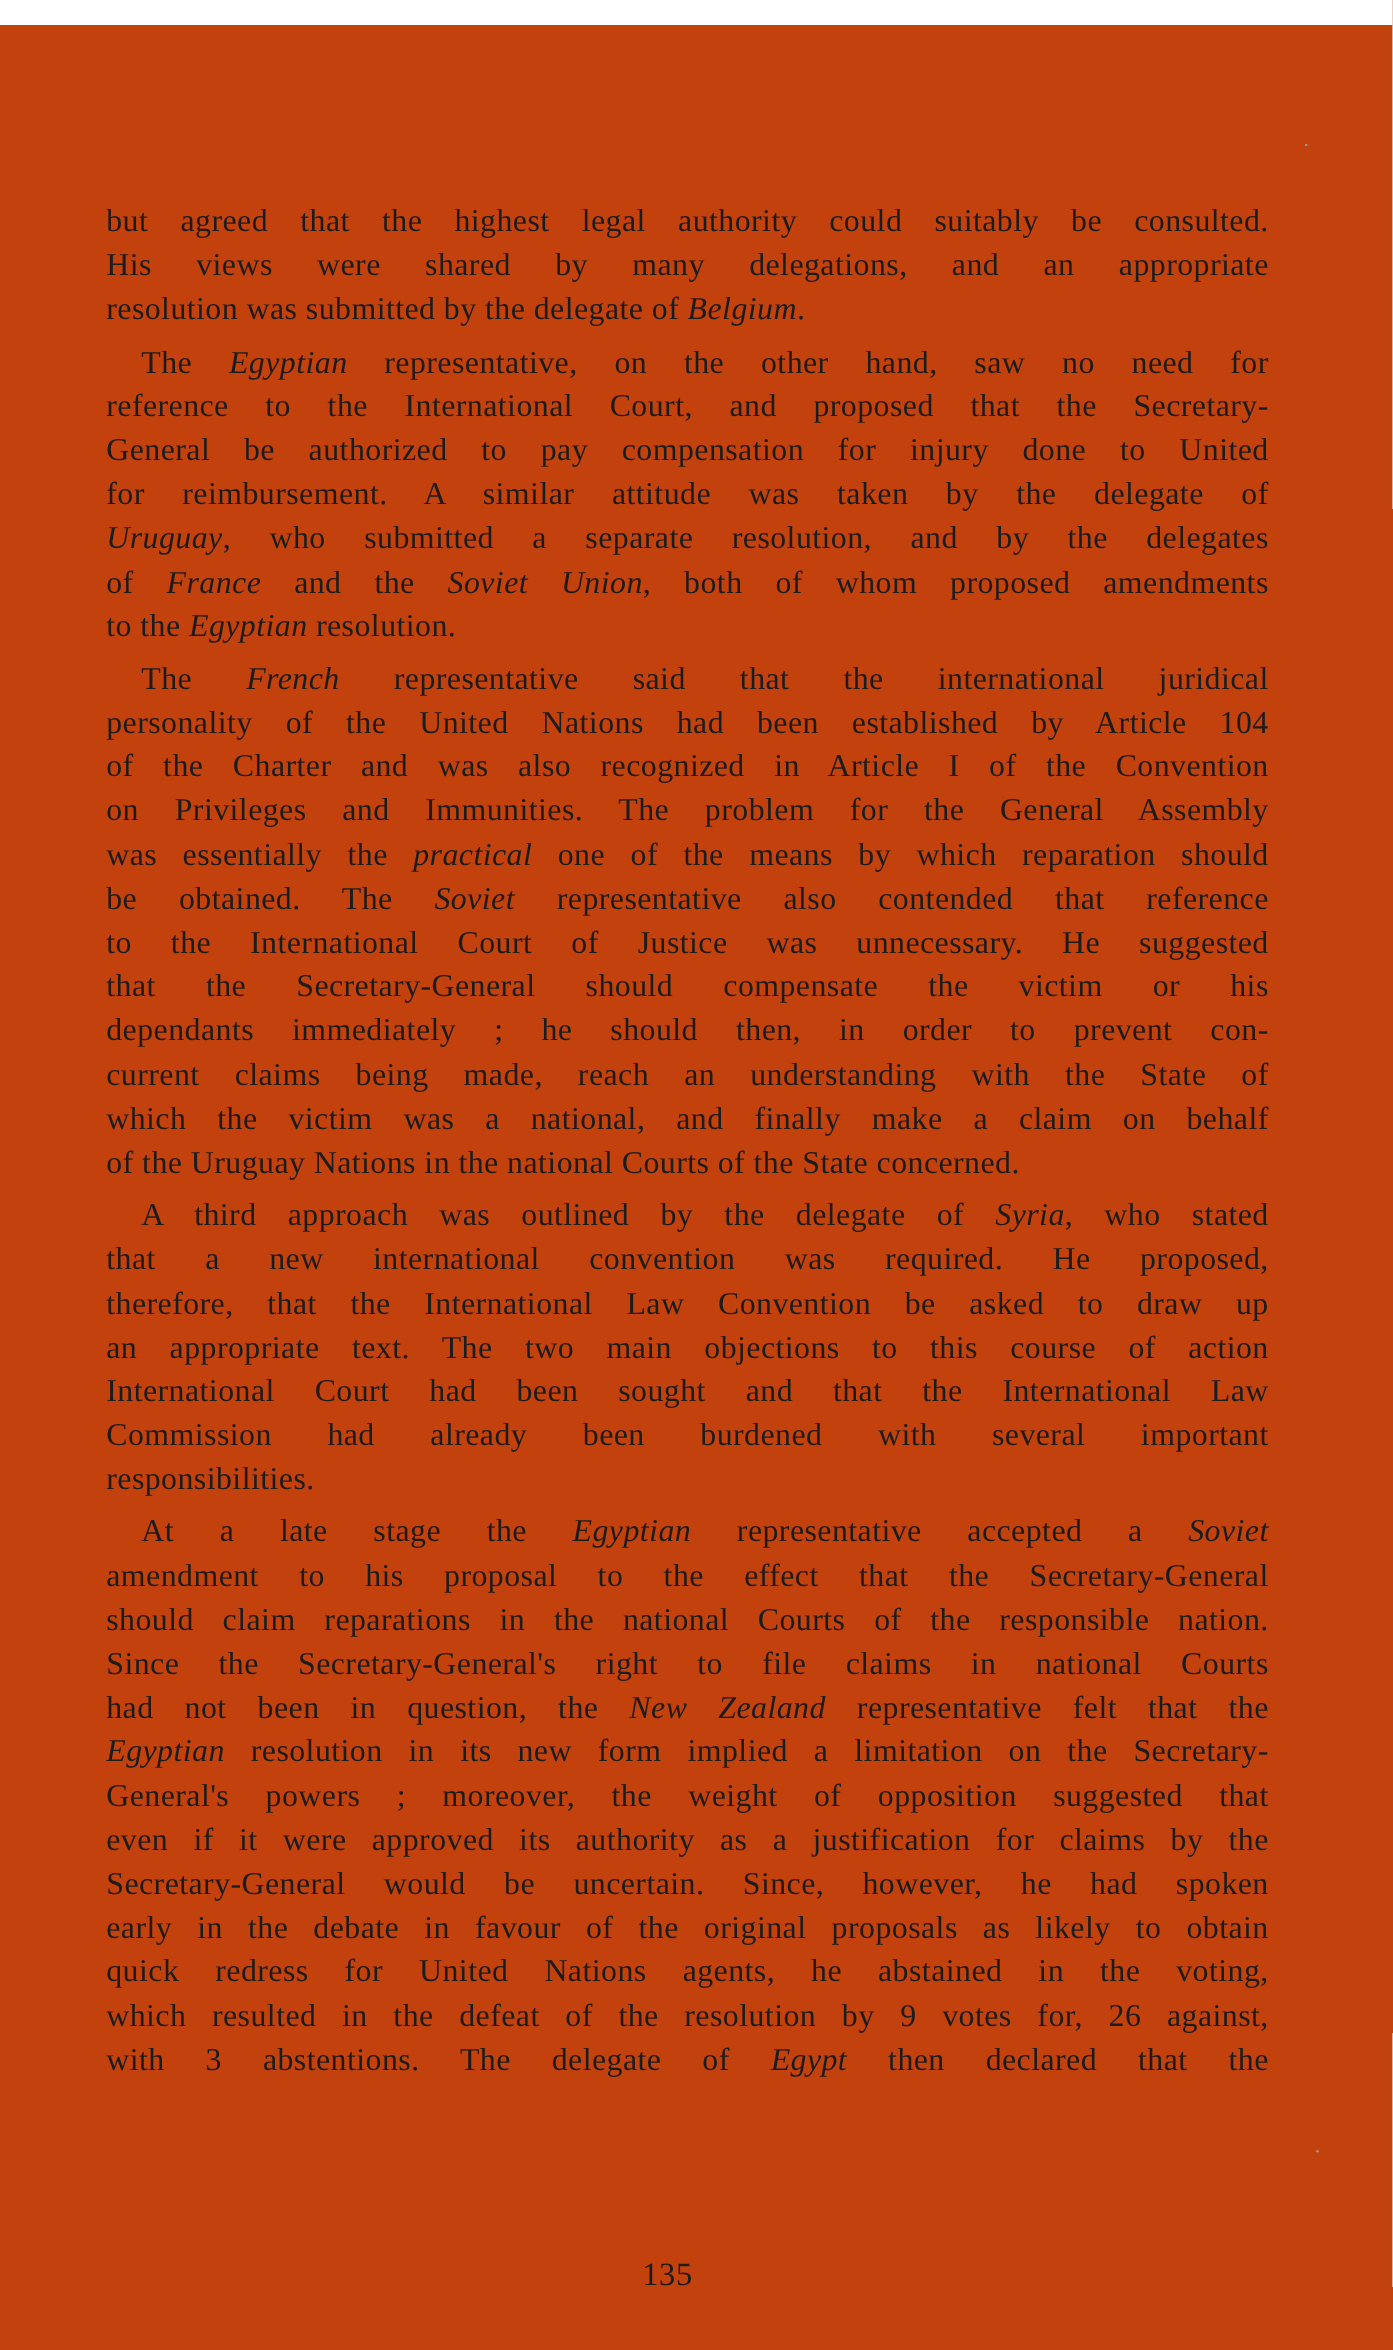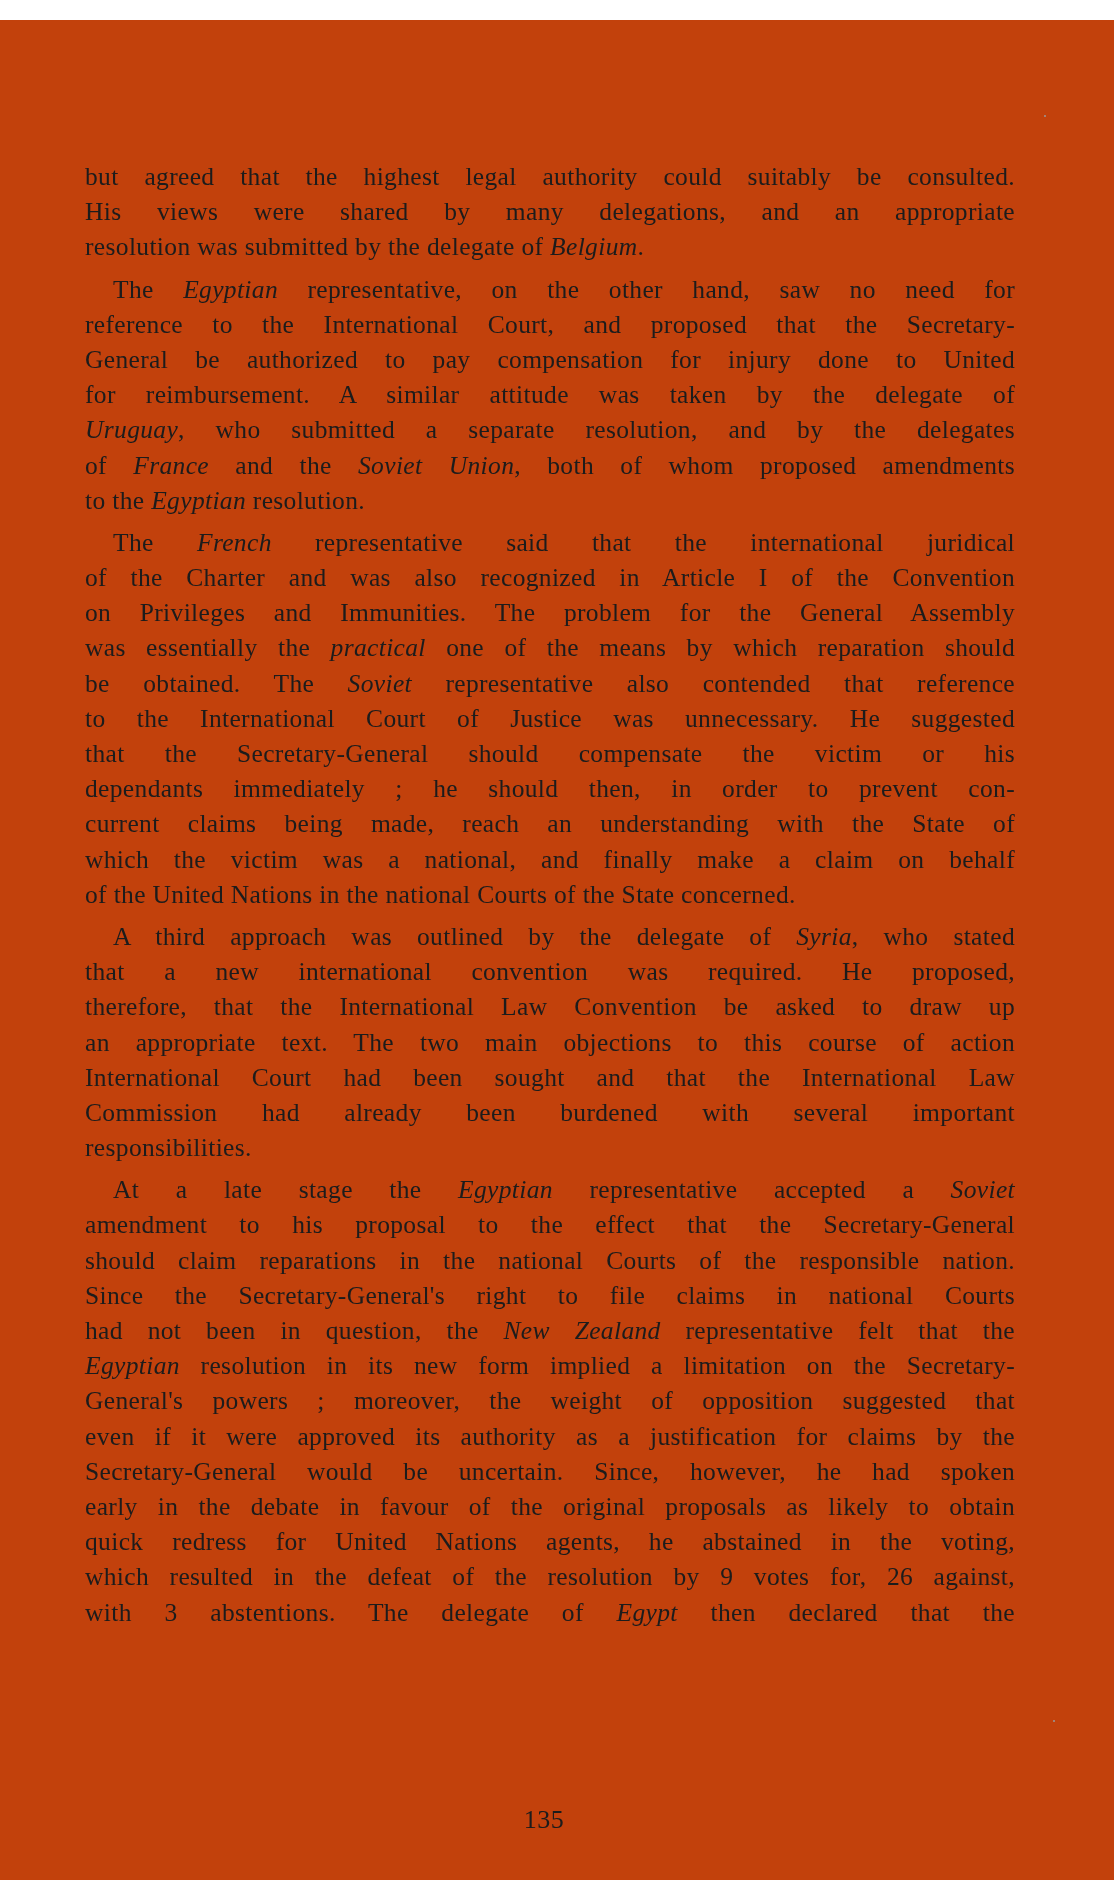--- a/index.html
+++ b/index.html
@@ -57,21 +57,20 @@
     .page-number {
       position: absolute;
       left: 0;
       width: 1068px;
       top: 1785px;
       text-align: center;
       font-size: 26px;
       line-height: 30px;
       letter-spacing: 0.5px;
       color: #1c1c1c;
-      padding-left: 10px;
     }
     .speck {
       position: absolute;
       width: 2px; height: 2px;
       background: #9a9a9a;
       border-radius: 1px;
     }
   </style>
 </head>
 <body>
@@ -87,30 +86,31 @@
         <span class="line indent"><span>The </span><span class="it">Egyptian</span><span> representative, on the other hand, saw no need for</span></span>
         <span class="line"><span>reference to the International Court, and proposed that the Secretary-</span></span>
         <span class="line"><span>General be authorized to pay compensation for injury done to United</span></span>
         <span class="line"><span>for reimbursement.  A similar attitude was taken by the delegate of</span></span>
         <span class="line"><span class="it">Uruguay</span><span>, who submitted a separate resolution, and by the delegates</span></span>
         <span class="line"><span>of </span><span class="it">France</span><span> and the </span><span class="it">Soviet Union</span><span>, both of whom proposed amendments</span></span>
         <span class="line last"><span>to the </span><span class="it">Egyptian</span><span> resolution.</span></span>
       </div>
       <div class="paragraph">
         <span class="line indent"><span>The </span><span class="it">French</span><span> representative said that the international juridical</span></span>
+        <span class="line"><span>personality of the United Nations had been established by Article 104</span></span>
         <span class="line"><span>of the Charter and was also recognized in Article I of the Convention</span></span>
         <span class="line"><span>on Privileges and Immunities.  The problem for the General Assembly</span></span>
         <span class="line"><span>was essentially the </span><span class="it">practical</span><span> one of the means by which reparation should</span></span>
         <span class="line"><span>be obtained.  The </span><span class="it">Soviet</span><span> representative also contended that reference</span></span>
         <span class="line"><span>to the International Court of Justice was unnecessary.  He suggested</span></span>
         <span class="line"><span>that the Secretary-General should compensate the victim or his</span></span>
         <span class="line"><span>dependants immediately ;  he should then, in order to prevent con-</span></span>
         <span class="line"><span>current claims being made, reach an understanding with the State of</span></span>
         <span class="line"><span>which the victim was a national, and finally make a claim on behalf</span></span>
-        <span class="line last"><span>of the United Nations in the national Courts of the State concerned.</span></span>
+        <span class="line last"><span>of the Uruguay Nations in the national Courts of the State concerned.</span></span>
       </div>
       <div class="paragraph">
         <span class="line indent"><span>A third approach was outlined by the delegate of </span><span class="it">Syria</span><span>, who stated</span></span>
         <span class="line"><span>that a new international convention was required.  He proposed,</span></span>
         <span class="line"><span>therefore, that the International Law Convention be asked to draw up</span></span>
         <span class="line"><span>an appropriate text.  The two main objections to this course of action</span></span>
         <span class="line"><span>International Court had been sought and that the International Law</span></span>
         <span class="line"><span>Commission had already been burdened with several important</span></span>
         <span class="line last"><span>responsibilities.</span></span>
       </div>

